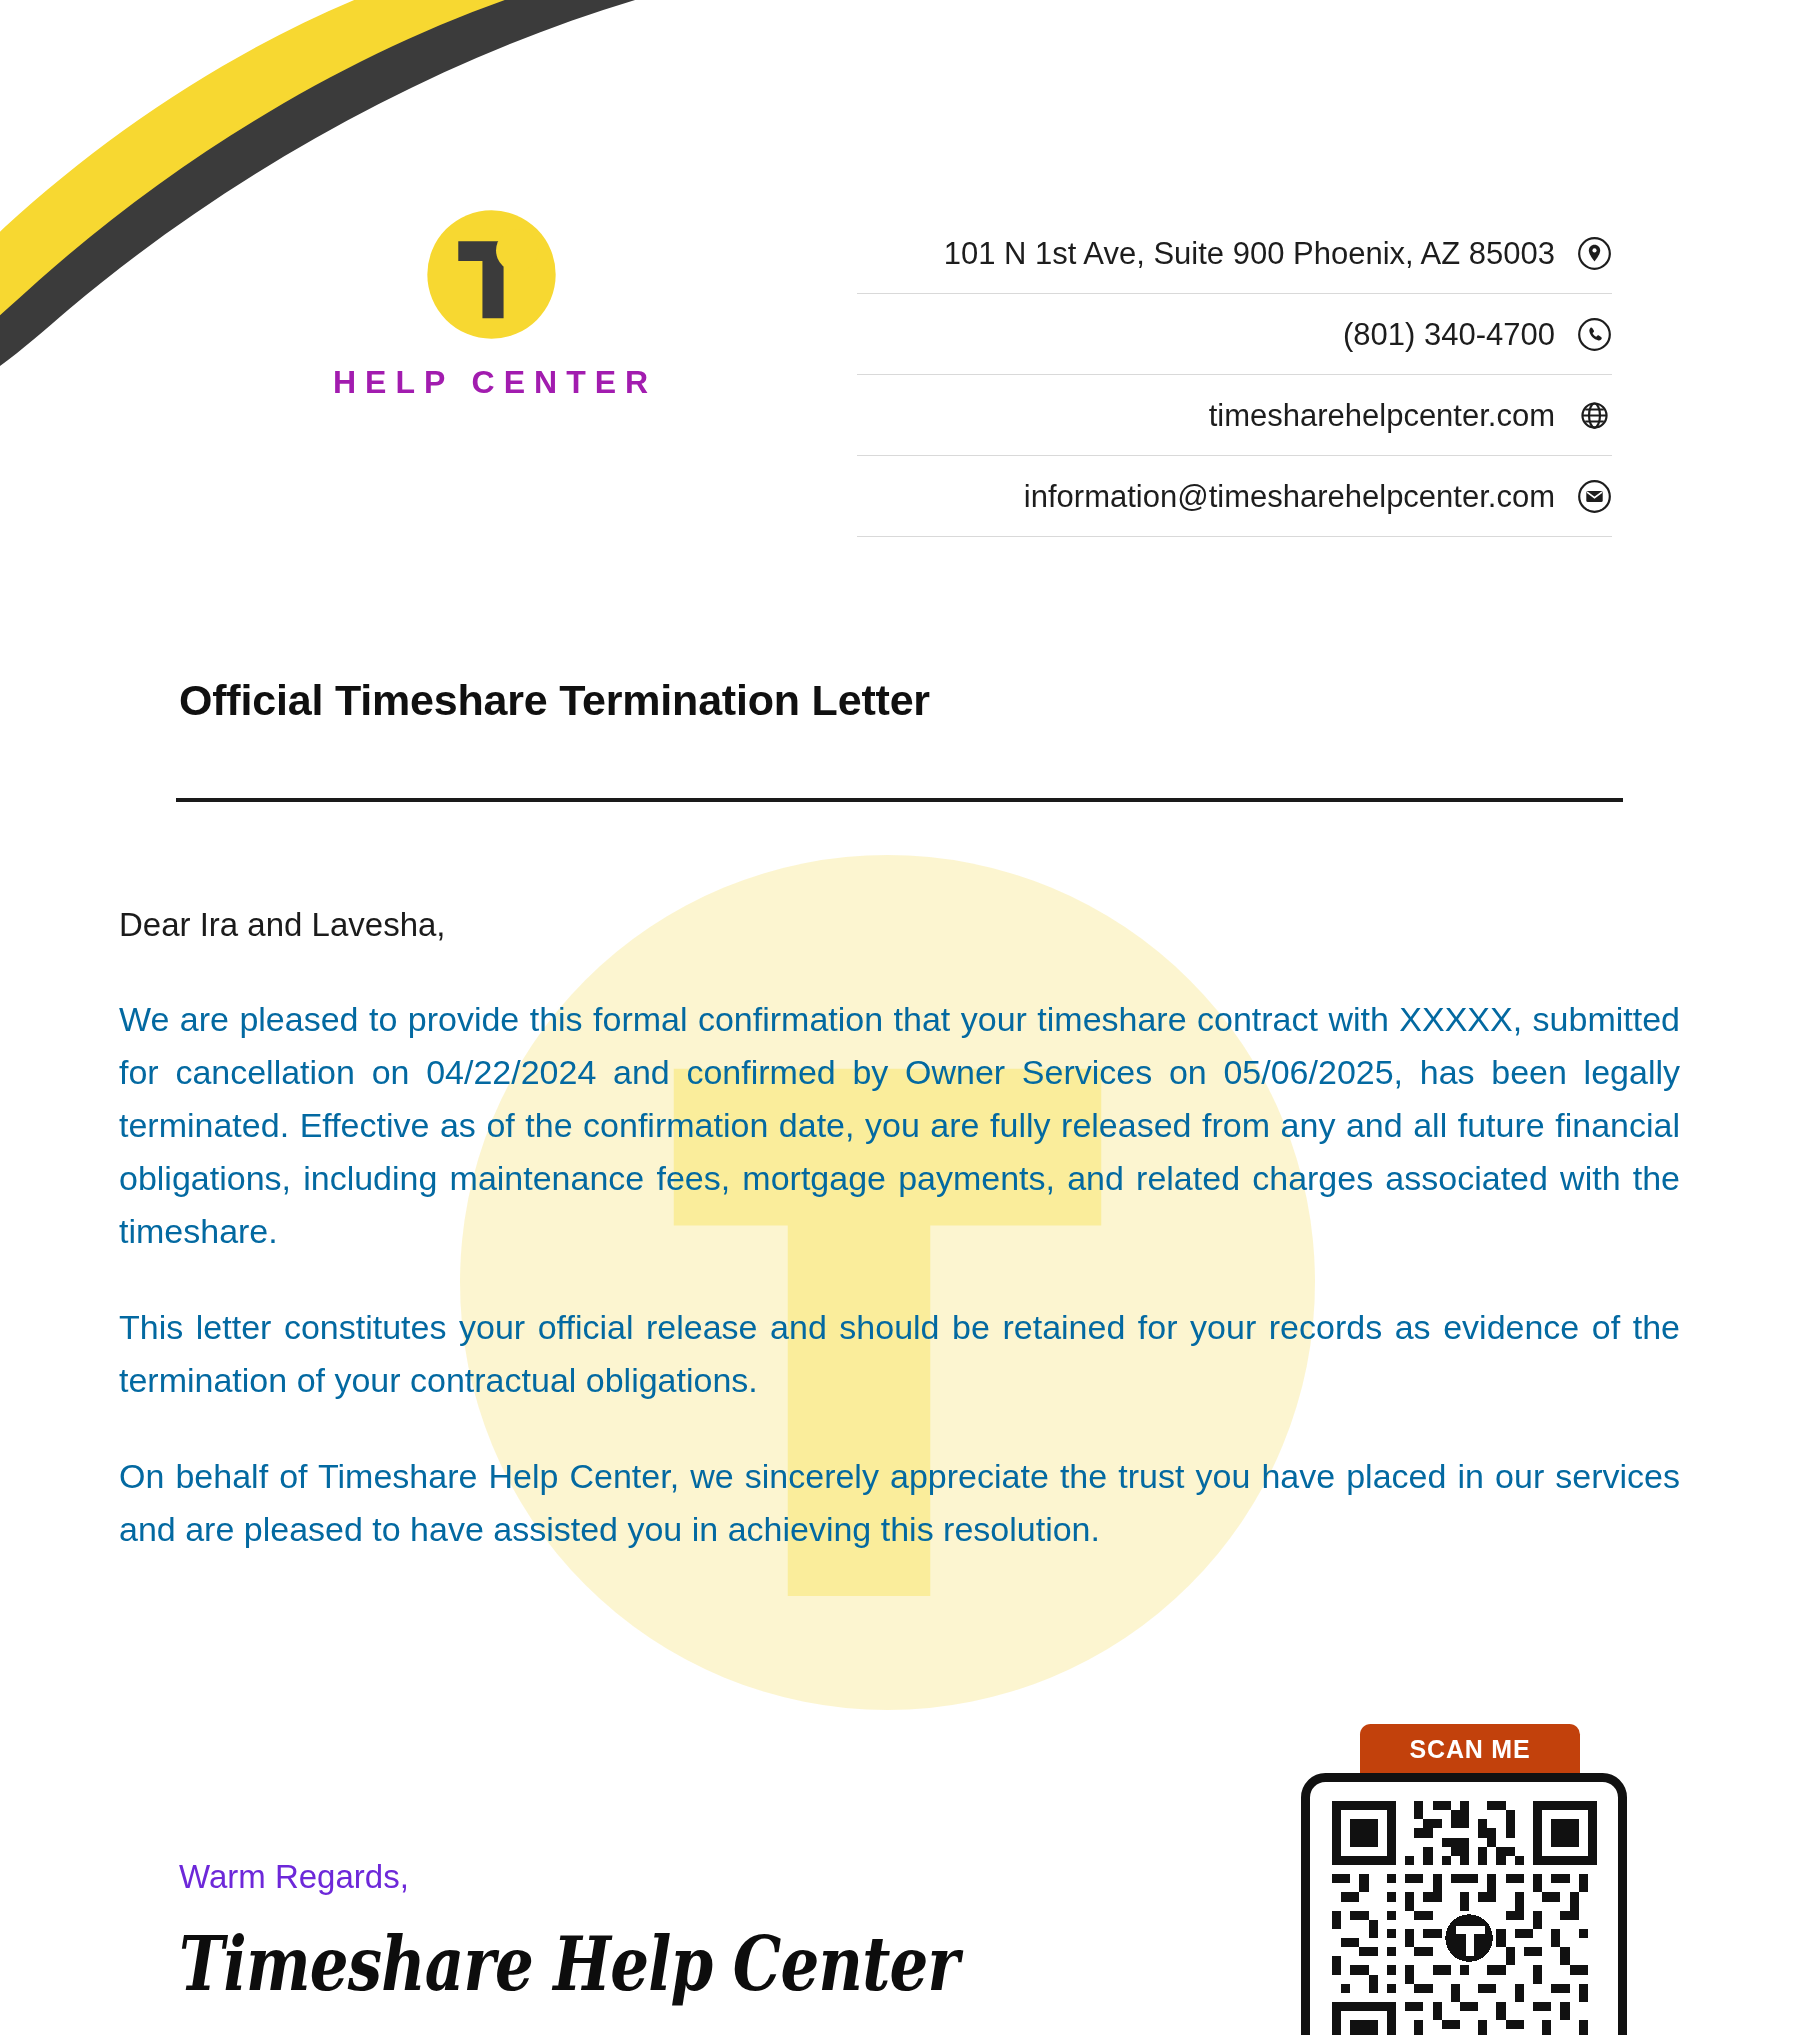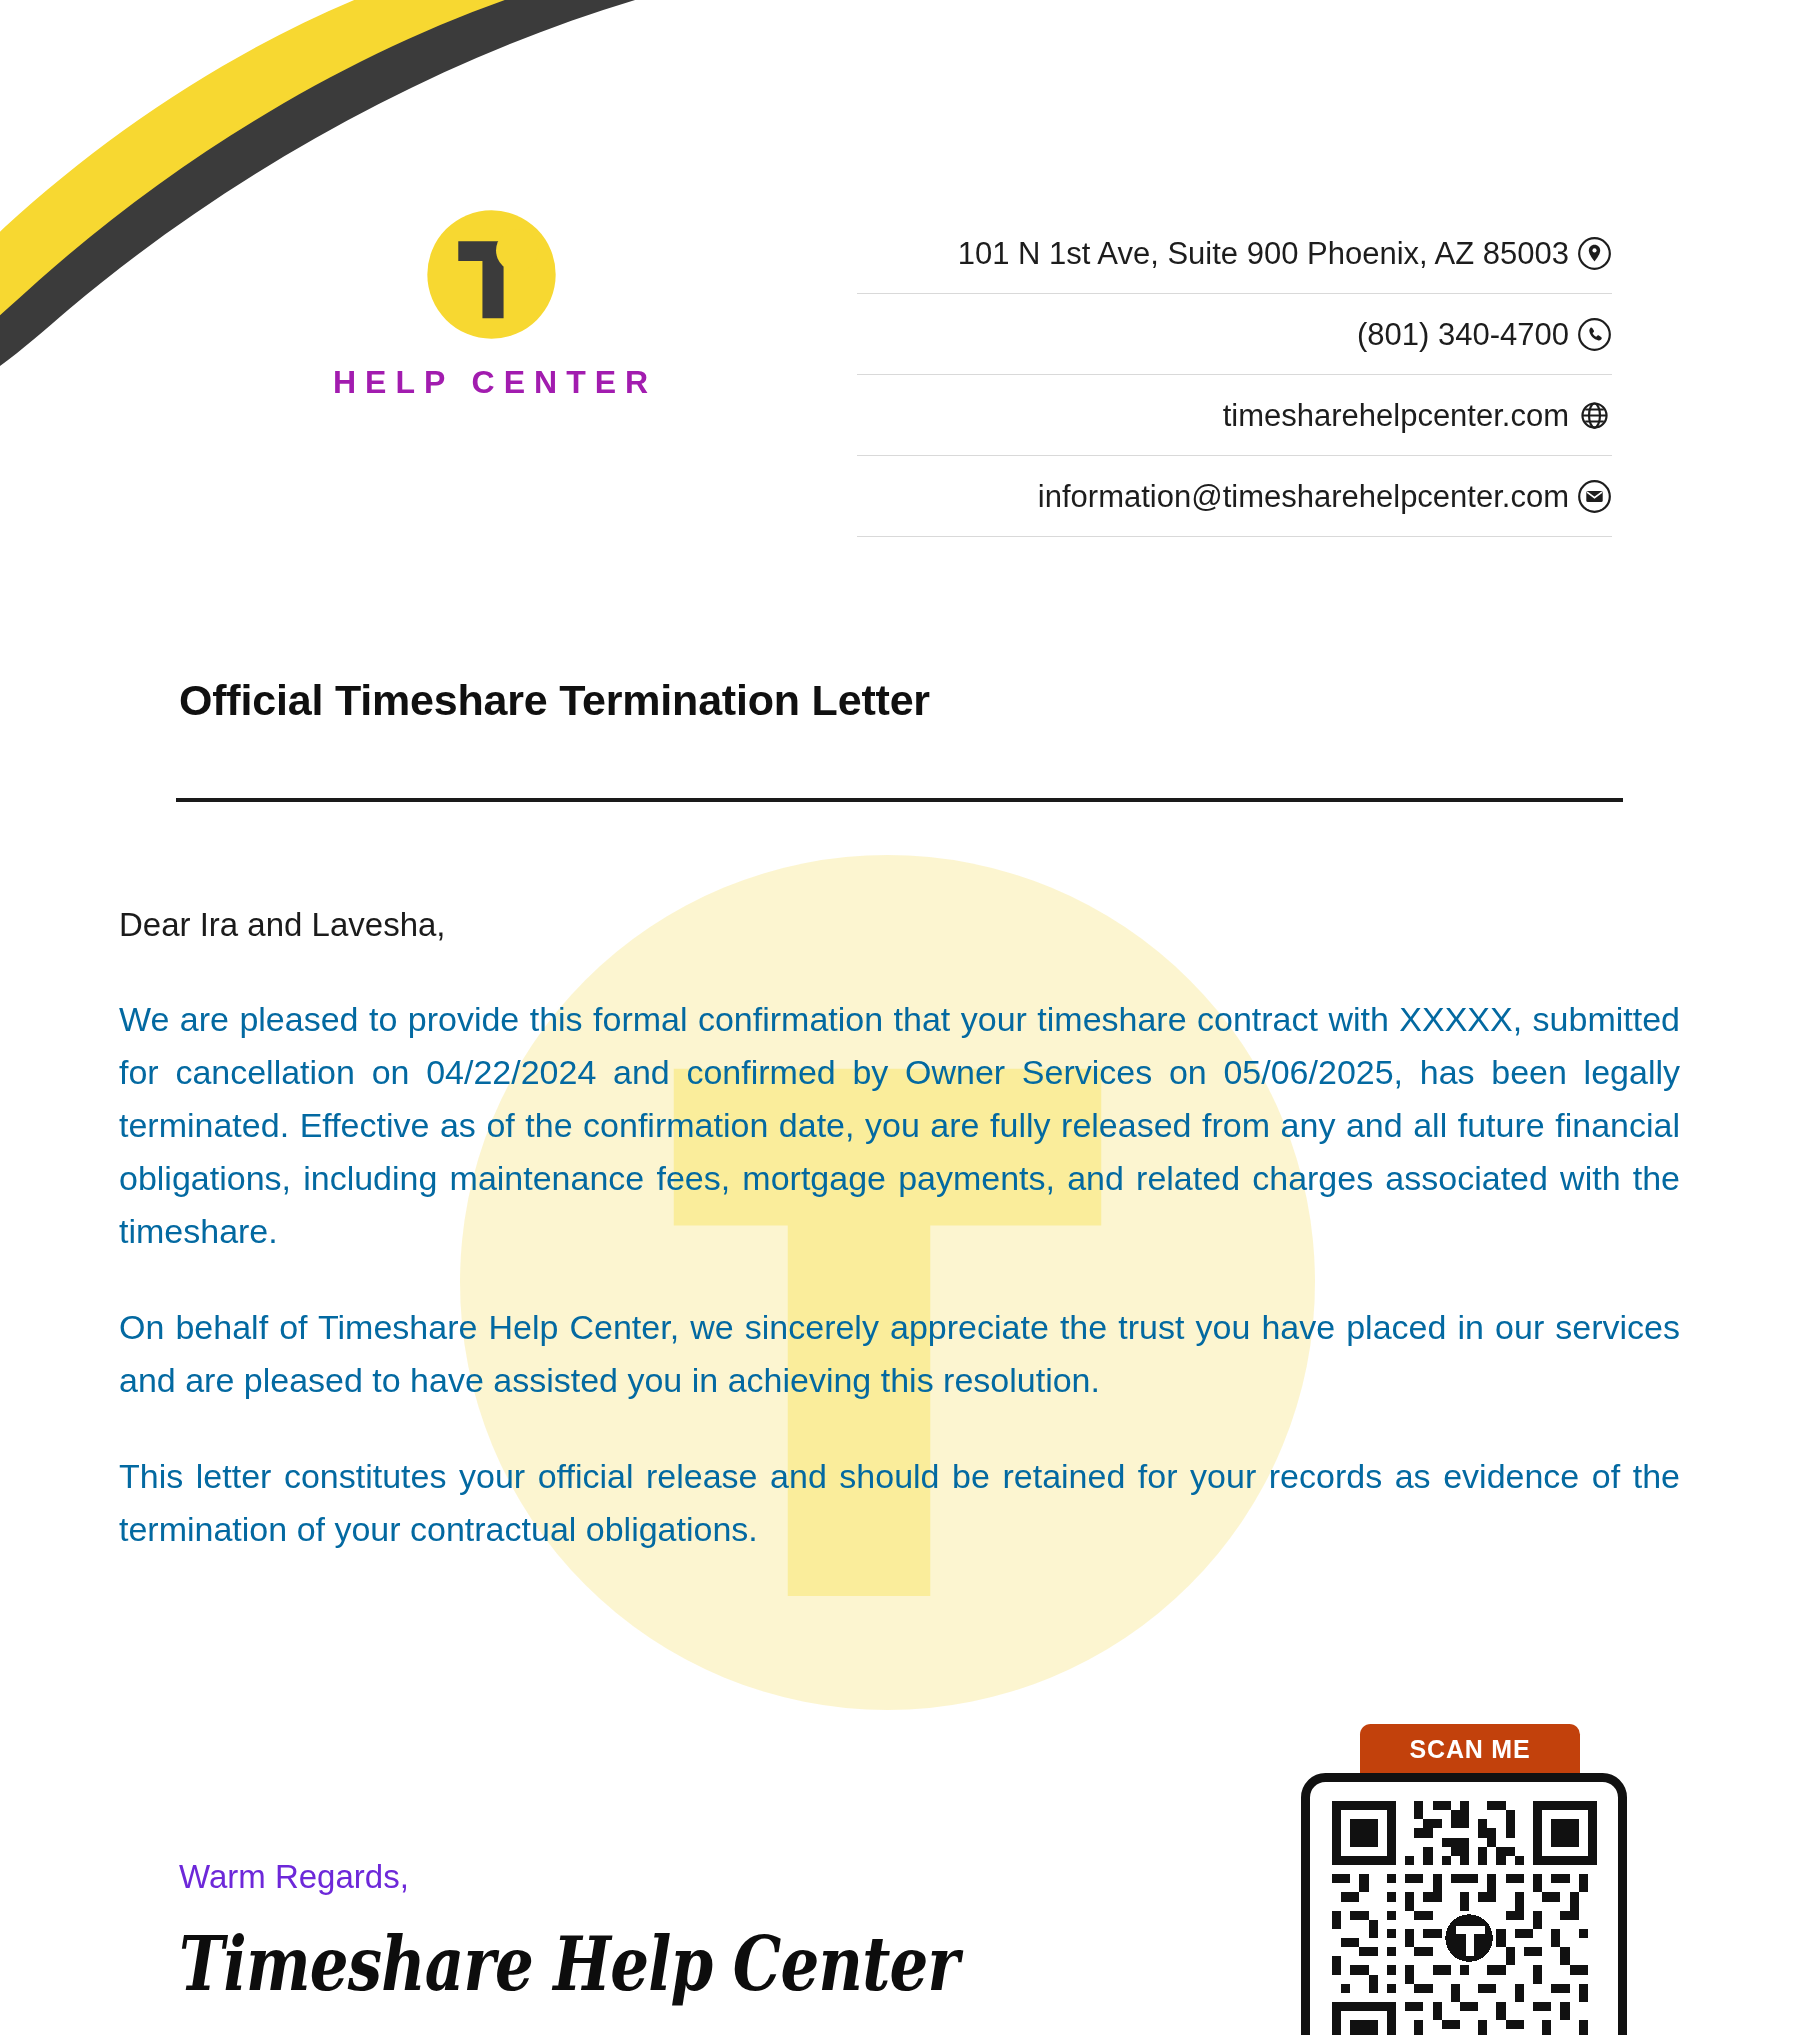--- a/index.html
+++ b/index.html
@@ -84,21 +84,21 @@
     right: 187px;
     top: 22.4px;
     width: 755px;
   }
   .contact-row {
     display: flex;
     align-items: center;
     justify-content: flex-end;
     height: 81px;
     border-bottom: 1.6px solid #d9d9d9;
-    gap: 8px;
+    gap: 22px;
   }
   .contact-row:first-child { border-top: none; }
   .contact-text {
     font-size: 31px;
     color: #1d1d1d;
     white-space: nowrap;
     line-height: 1;
   }
   .contact-ico {
     width: 35px;
@@ -275,22 +275,22 @@
     </div>
 
     <div class="header-rule"></div>
   </div>
 
   <div class="doc-title">Official Timeshare Termination Letter</div>
 
   <div class="body-wrap">
     <div class="salutation">Dear Ira and Lavesha,</div>
     <p class="para">We are pleased to provide this formal confirmation that your timeshare contract with XXXXX, submitted for cancellation on 04/22/2024 and confirmed by Owner Services on 05/06/2025, has been legally terminated. Effective as of the confirmation date, you are fully released from any and all future financial obligations, including maintenance fees, mortgage payments, and related charges associated with the timeshare.</p>
+    <p class="para">This letter constitutes your official release and should be retained for your records as evidence of the termination of your contractual obligations.</p>
     <p class="para">On behalf of Timeshare Help Center, we sincerely appreciate the trust you have placed in our services and are pleased to have assisted you in achieving this resolution.</p>
-    <p class="para">This letter constitutes your official release and should be retained for your records as evidence of the termination of your contractual obligations.</p>
   </div>
 
   <div class="sig-wrap">
     <div class="sig-regards">Warm Regards,</div>
     <div class="sig-name">Timeshare Help Center</div>
   </div>
 
   <div class="qr-wrap">
     <div class="qr-label">SCAN ME</div>
     <div class="qr-box">

